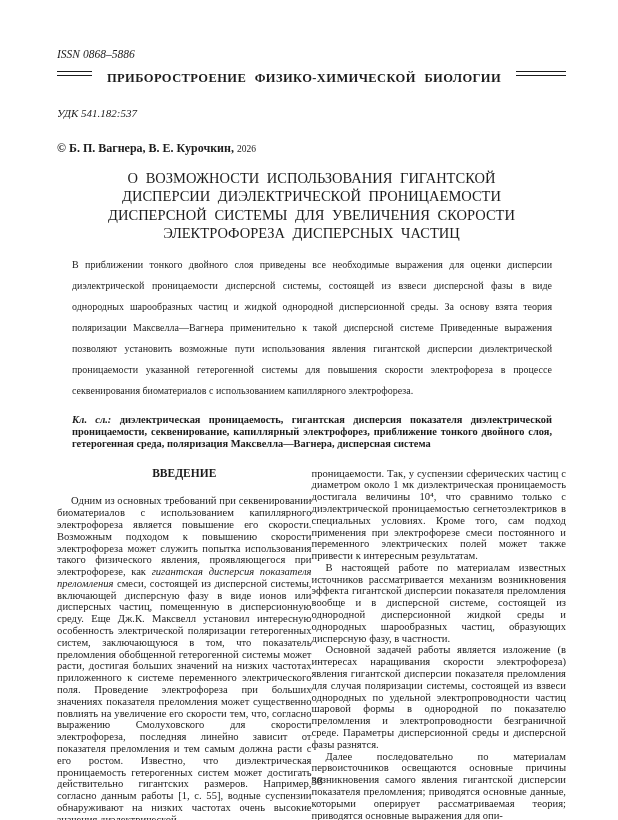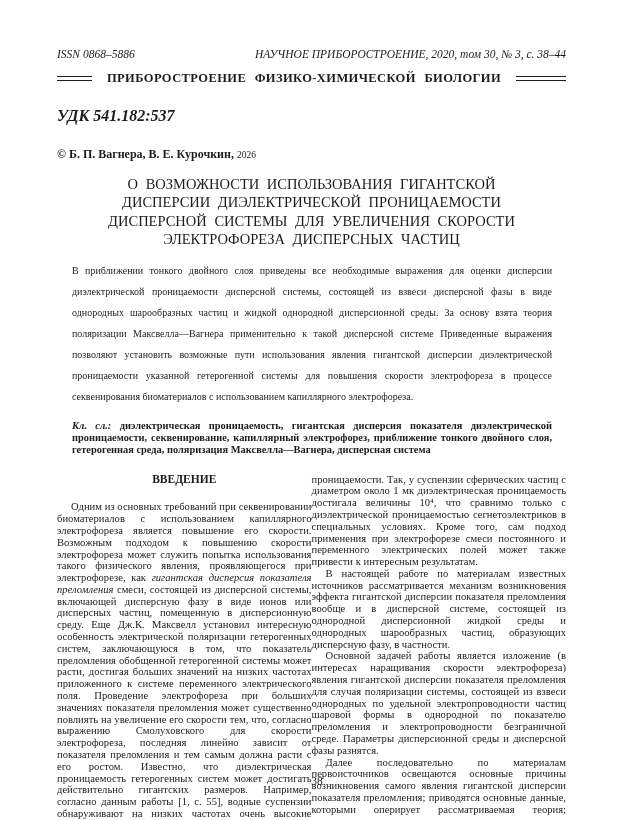--- a/index.html
+++ b/index.html
@@ -21,21 +21,21 @@
     justify-content: space-between;
     align-items: baseline;
     font-style: italic;
     font-size: 11.5px;
     white-space: nowrap;
   }
 
   
   .section-banner {
     display: flex;
-    align-items: center;
+    align-items: flex-start;
     margin-top: 11px;
     gap: 15px;
   }
   .rule-double {
     flex: 1 1 auto;
     height: 3px;
     border-top: 1px solid #1c1c1c;
     border-bottom: 1px solid #1c1c1c;
   }
   .rule-left { flex: 0.7; }
@@ -44,22 +44,21 @@
     font-weight: bold;
     font-size: 12.5px;
     letter-spacing: 0.4px;
     word-spacing: 5px;
     white-space: nowrap;
   }
 
   .udc {
     margin-top: 21px;
     font-style: italic;
-    font-size: 16px;
-    font-weight: bold;
+    font-size: 11px;
   }
 
   .copyright-line {
     margin-top: 22px;
     font-size: 12px;
   }
   .copyright-line .names { font-weight: bold; }
   .copyright-line .year { font-size: 9.5px; }
 
   .article-title {
@@ -119,21 +118,20 @@
   }
 </style>
 </head>
 <body>
 
 <div class="page">
   <div class="content">
 
     <div class="running-head">
       <span>ISSN 0868–5886</span>
-      <span>НАУЧНОЕ ПРИБОРОСТРОЕНИЕ, 2020, том 30, № 3, с. 38–44</span>
     </div>
 
     <div class="section-banner">
       <span class="rule-double rule-left"></span>
       <span class="banner-text">ПРИБОРОСТРОЕНИЕ ФИЗИКО-ХИМИЧЕСКОЙ БИОЛОГИИ</span>
       <span class="rule-double rule-right"></span>
     </div>
 
     <div class="udc">УДК 541.182:537</div>
 

